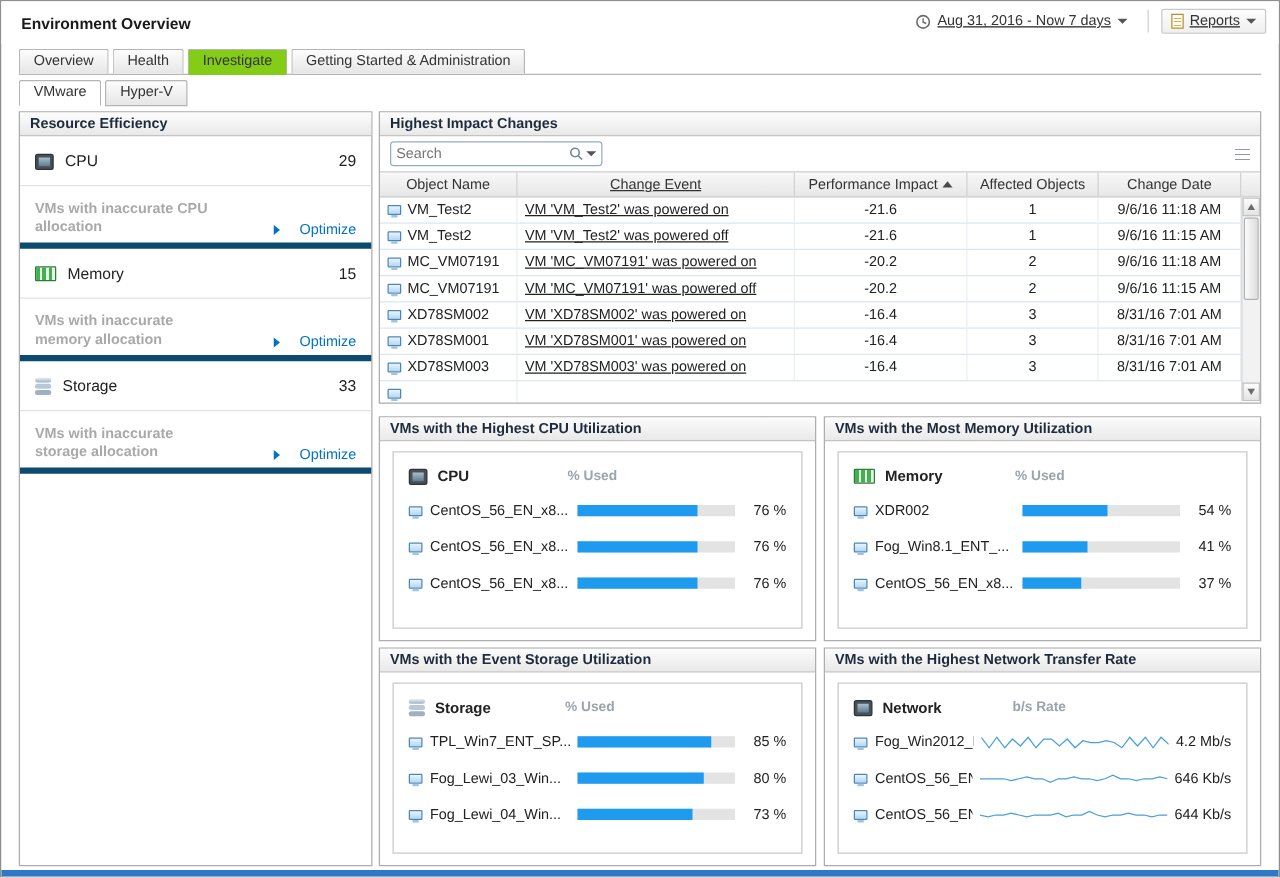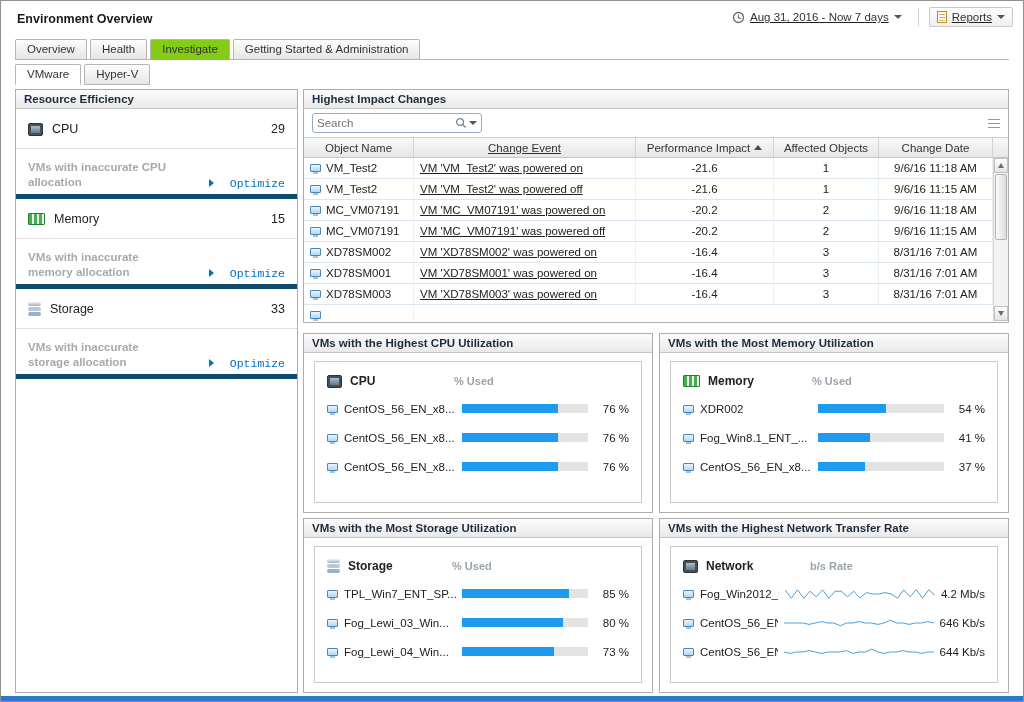--- a/index.html
+++ b/index.html
@@ -39,21 +39,21 @@
   .panel-title { height:19px; line-height:18px; padding:0 8px; font-weight:bold; font-size:11.5px;
                  color:#1e2b3c; background:linear-gradient(#fcfcfc,#e9e9e9); border-bottom:1px solid #c4c4c4; }
 
   
   .p-re { left:14px; top:88px; width:283px; height:604px; }
   .re-metric { display:flex; align-items:center; gap:9px; padding:13px 12px 12px; border-bottom:1px solid #e2e2e2; }
   .re-metric .lbl { flex:1; font-size:12.5px; color:#222; }
   .re-metric .val { font-size:12.5px; color:#222; }
   .re-note { display:flex; align-items:flex-end; padding:11px 12px 4px; border-bottom:5px solid #0c4a6e; }
   .re-note .txt { width:150px; color:#a9a9a9; font-weight:bold; font-size:11.5px; line-height:1.3; }
-  .optimize { margin-left:auto; color:#0072c6; font-size:11.5px; cursor:pointer; display:flex; align-items:center; gap:16px;font-family:Liberation Mono, monospace; }
+  .optimize { margin-left:auto; color:#0072c6; font-size:11.5px; cursor:pointer; display:flex; align-items:center; gap:16px; }
   .tri-r { width:0; height:0; border-top:4px solid transparent; border-bottom:4px solid transparent;
            border-left:5px solid #0072c6; display:inline-block; }
 
   
   .icon-cpu { width:15px; height:13px; background:#4a4f55; border:1px solid #2e3338; border-radius:2px; position:relative; flex:none; }
   .icon-cpu::after { content:""; position:absolute; inset:2px; background:linear-gradient(#a9bfce,#5d7b8e); }
   .icon-mem { width:17px; height:12px; border:1px solid #2a7d35; border-radius:1px; flex:none;
               background:repeating-linear-gradient(90deg,#44b04e 0 3px,#e9f6ea 3px 5px); }
   .icon-sto { position:relative; width:13px; height:14px; flex:none; }
   .icon-sto::before { content:""; position:absolute; top:0; left:0; width:13px; height:4px; border-radius:2px;
@@ -441,21 +441,21 @@
         <span class="u-name">CentOS_56_EN_x8...</span>
         <span class="u-bar">
             <span class="u-fill" style="width: 37%;"></span>
           </span>
         <span class="u-val">37 %</span>
       </div>
     </div>
   </div>
 
   <div class="panel p-sto">
-    <div class="panel-title">VMs with the Most Storage Utilization</div>
+    <div class="panel-title">VMs with the Event Storage Utilization</div>
     <div class="util-box">
       <div class="util-hdr">
         <span class="icon-sto"></span>
         <span class="metric-name">Storage</span>
         <span class="col-lbl">% Used</span>
       </div>
       <div class="u-row">
         <span class="vm-icon"></span>
         <span class="u-name">TPL_Win7_ENT_SP...</span>
         <span class="u-bar">

